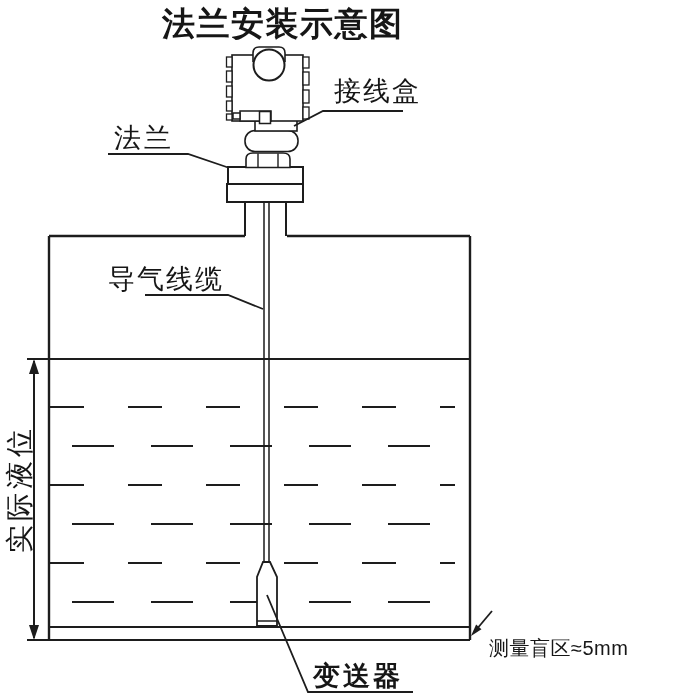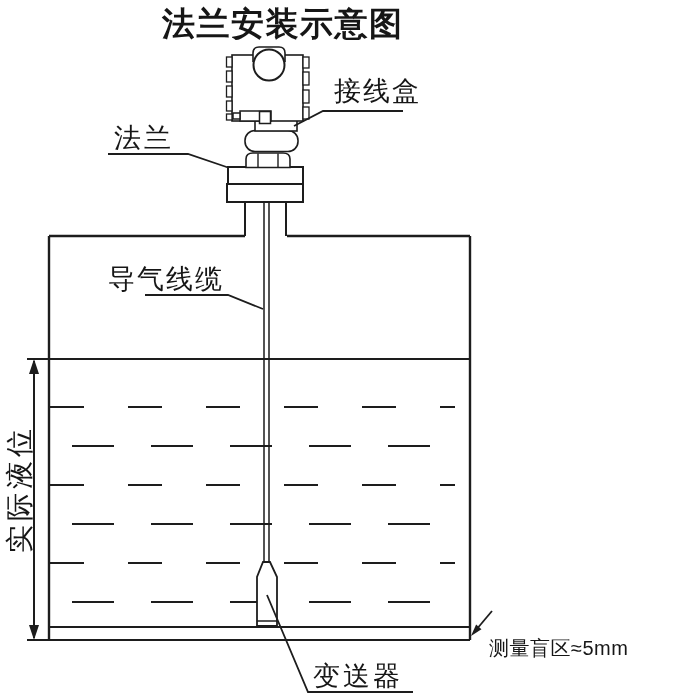--- a/index.html
+++ b/index.html
@@ -10,21 +10,21 @@
   svg.linework { position:absolute; left:0; top:0; width:700px; height:700px; }
   .lbl { position:absolute; white-space:nowrap; color:#161616; }
   .title { left:162px; top:2px; font-size:33px; font-weight:700; letter-spacing:1.5px; }
   .lbl-flange { left:114px; top:120px; font-size:27px; letter-spacing:3px; }
   .lbl-junction { left:334px; top:73px; font-size:27px; letter-spacing:2px; }
   .lbl-aircable { left:108px; top:261px; font-size:27px; letter-spacing:2px; }
   .lbl-level { left:-49px; top:473px; width:138px; height:32px; font-size:28px;
                letter-spacing:4px; text-align:center; line-height:32px;
                transform:rotate(-90deg); }
   .lbl-blind { left:489px; top:603px; font-size:20px; letter-spacing:0.5px;margin-top:32px; }
-  .lbl-trans { left:313px; top:658px; font-size:27px; letter-spacing:3px; }
+  .lbl-trans { left:313px; top:658px; font-size:27px; letter-spacing:3px;font-weight:bold; }
   .stroke { fill:none; stroke:var(--line); }
   .fillw  { fill:#ffffff; stroke:var(--line); }
   .solid  { fill:var(--line); stroke:none; }
 </style>
 </head>
 <body>
 
 <div class="stage">
 
   <svg class="linework" viewBox="0 0 700 700">

